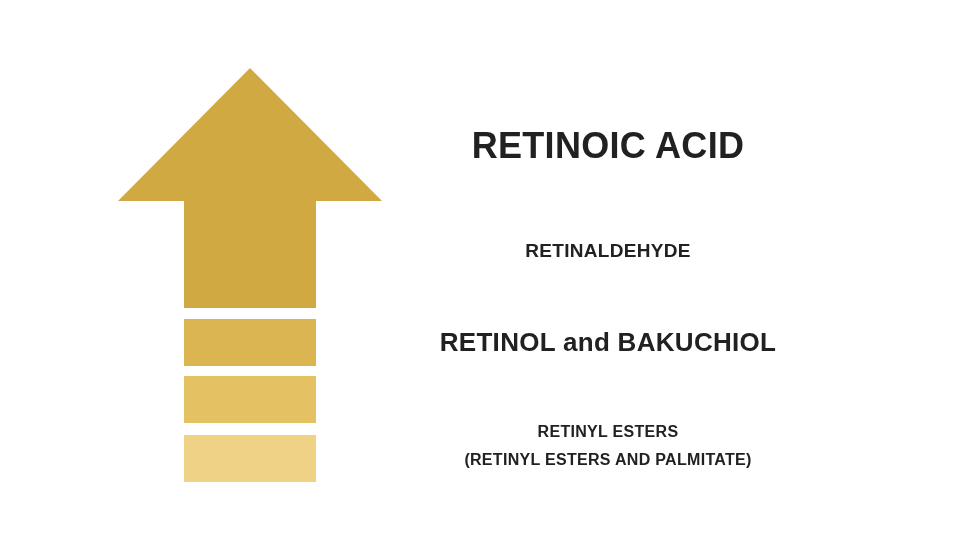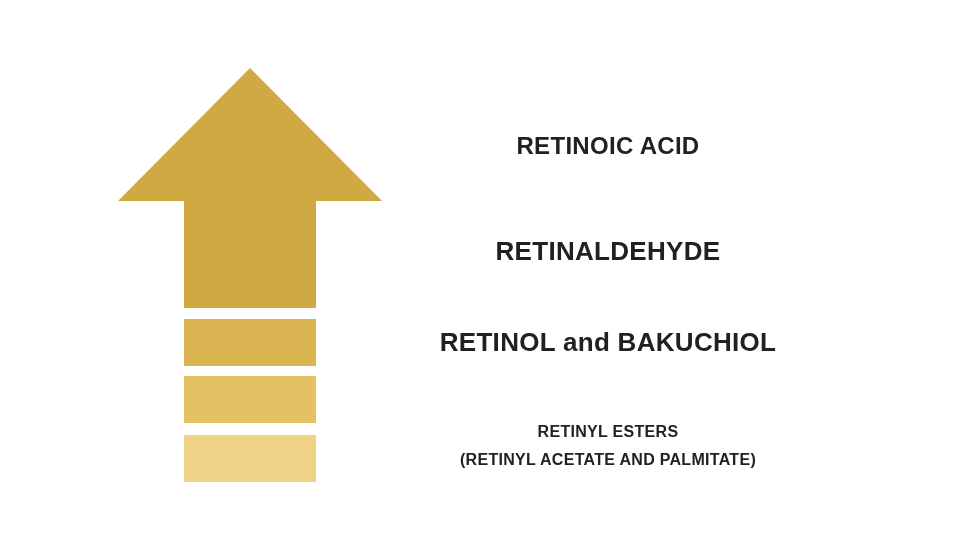--- a/index.html
+++ b/index.html
@@ -26,26 +26,26 @@
     position: absolute;
     left: 330px;
     width: 556px;
     text-align: center;
     font-weight: 700;
     color: #212121;
     letter-spacing: 0.3px;
   }
   .label-retinoic-acid {
     top: 129px;
-    font-size: 24px;
+    font-size: 36px;
     line-height: 34px;
   }
   .label-retinaldehyde {
     top: 237px;
-    font-size: 26px;
+    font-size: 19px;
     line-height: 28px;
   }
   .label-retinol-bakuchiol {
     top: 328px;
     font-size: 26px;
     line-height: 28px;
   }
   .label-retinyl-esters {
     top: 418px;
     font-size: 16px;
@@ -65,16 +65,16 @@
   </svg>
 
   <div class="label label-retinoic-acid" style="color: rgb(33, 33, 33);">RETINOIC ACID</div>
 
   <div class="label label-retinaldehyde" style="color: rgb(33, 33, 33);">RETINALDEHYDE</div>
 
   <div class="label label-retinol-bakuchiol" style="color: rgb(33, 33, 33);">RETINOL and BAKUCHIOL</div>
 
   <div class="label label-retinyl-esters" style="color: rgb(33, 33, 33);">
     <div>RETINYL ESTERS</div>
-    <div>(RETINYL ACETATE AND PALMITATE)</div>
+    <div>(RETINYL ESTERS AND PALMITATE)</div>
   </div>
 
 </div>
 
 </body></html>

